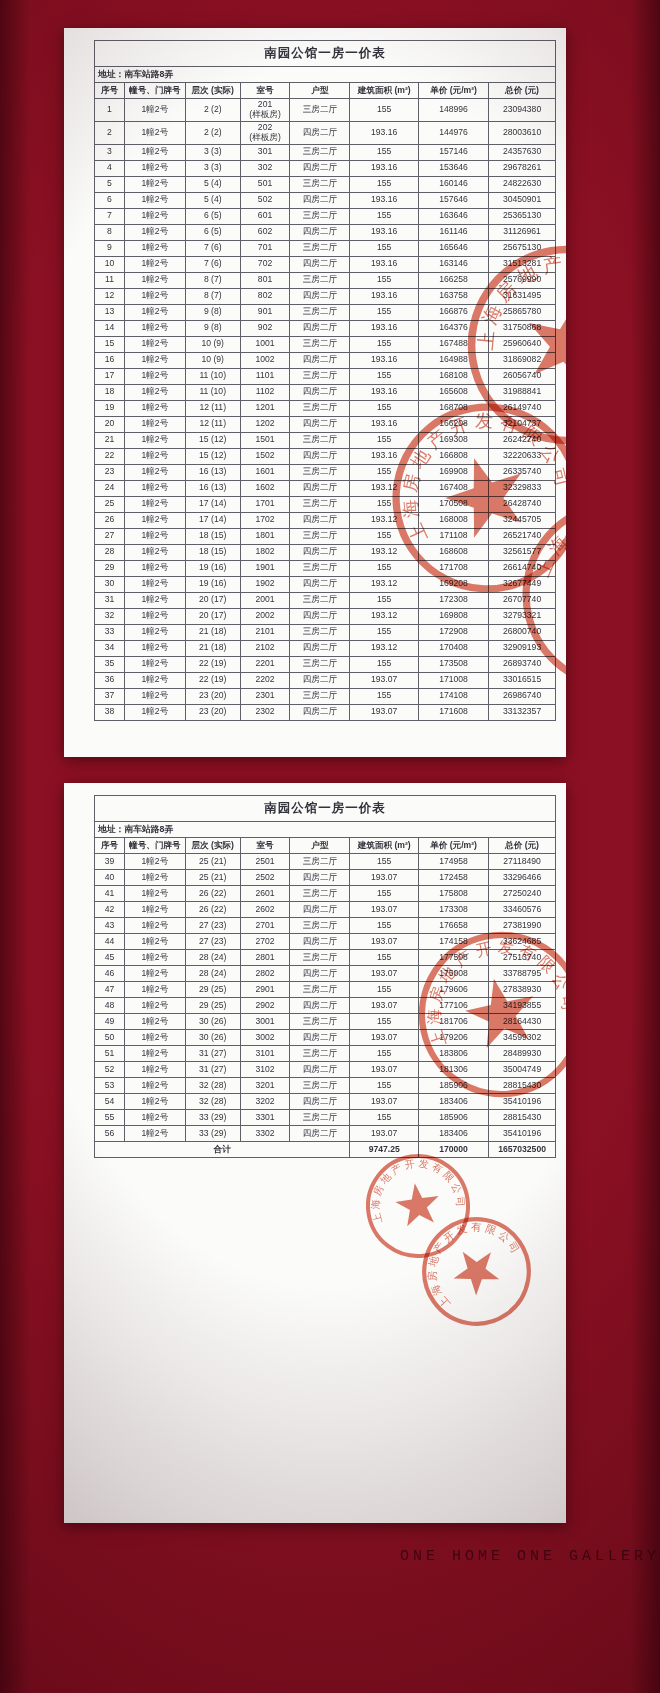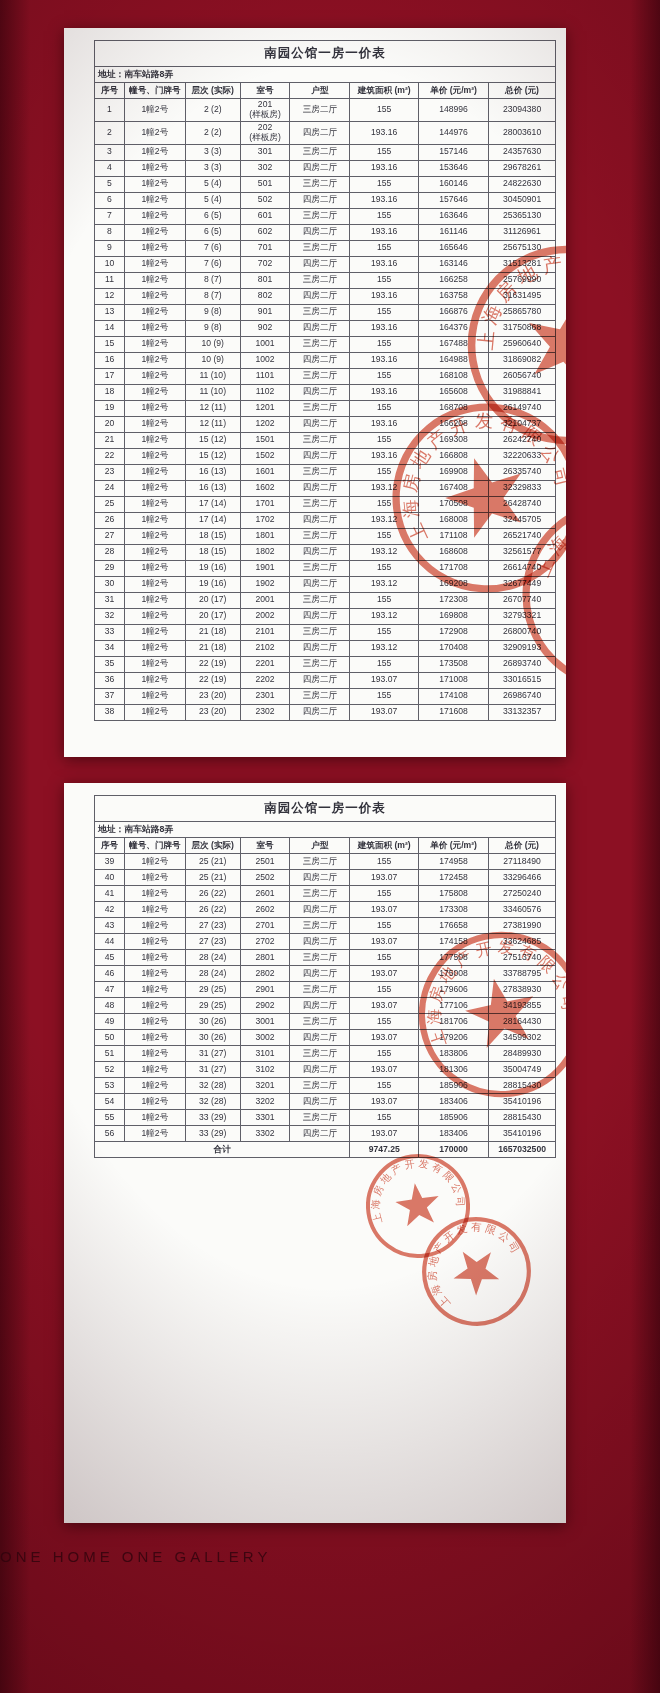--- a/index.html
+++ b/index.html
@@ -38,22 +38,22 @@
     text-align:left;font-weight:700;font-size:8.8px;height:13px;padding-left:3px;
   }
   table.price tr.head-row td{font-weight:700;}
   table.price td.room{white-space:pre-line;}
   table.price tr.total-row td{font-weight:700;}
   .stamp{
     position:absolute;pointer-events:none;z-index:4;
     mix-blend-mode:multiply;opacity:.78;
   }
   .footer-brand{
-    position:absolute;left:0;right:0;top:1548px;text-align:left;z-index:6;
-    font-family:Liberation Sans, sans-serif;
+    position:absolute;left:0;right:0;top:1548px;text-align:right;z-index:6;
+    font-family:Liberation Mono, monospace;
     font-size:15px;letter-spacing:4px;color:rgba(46,4,12,.8);
     font-weight:400;
   }
 </style>
 </head>
 <body>
 
 <div class="page" id="page1">
   <table class="price">
       <colgroup>

